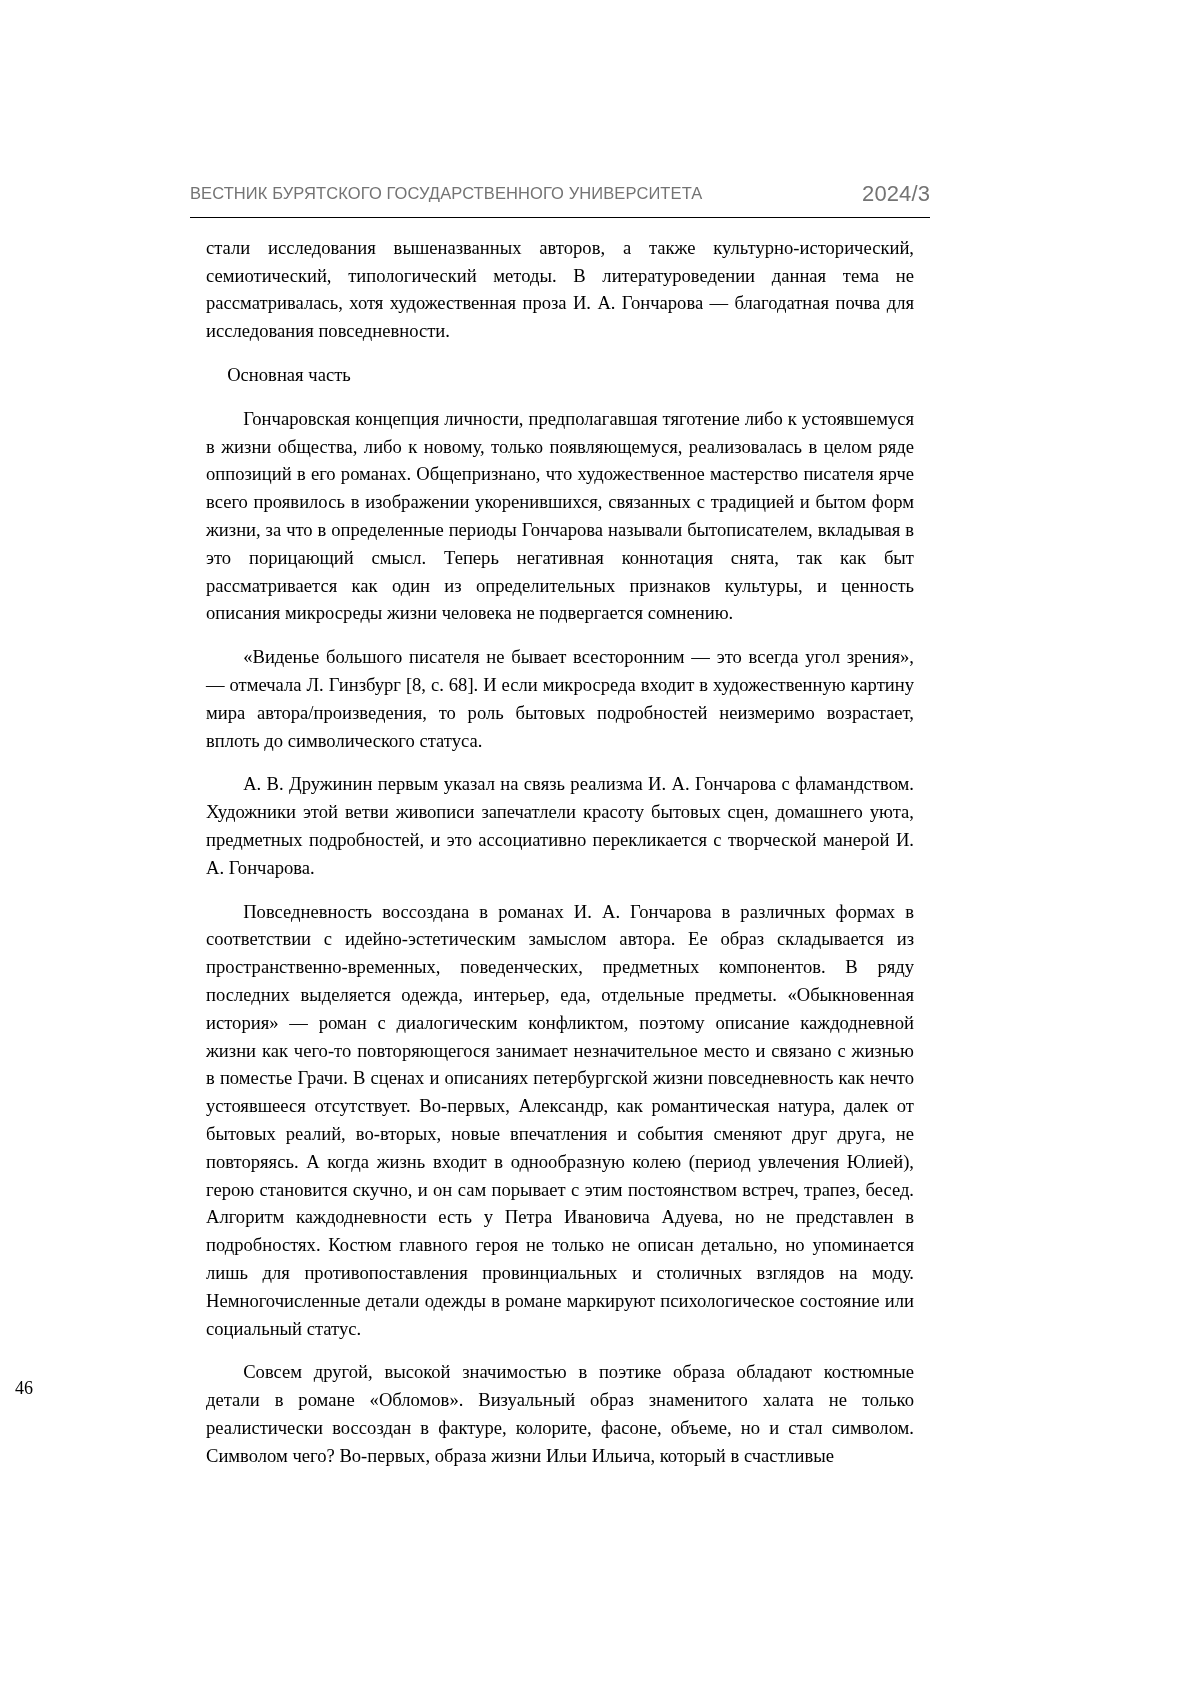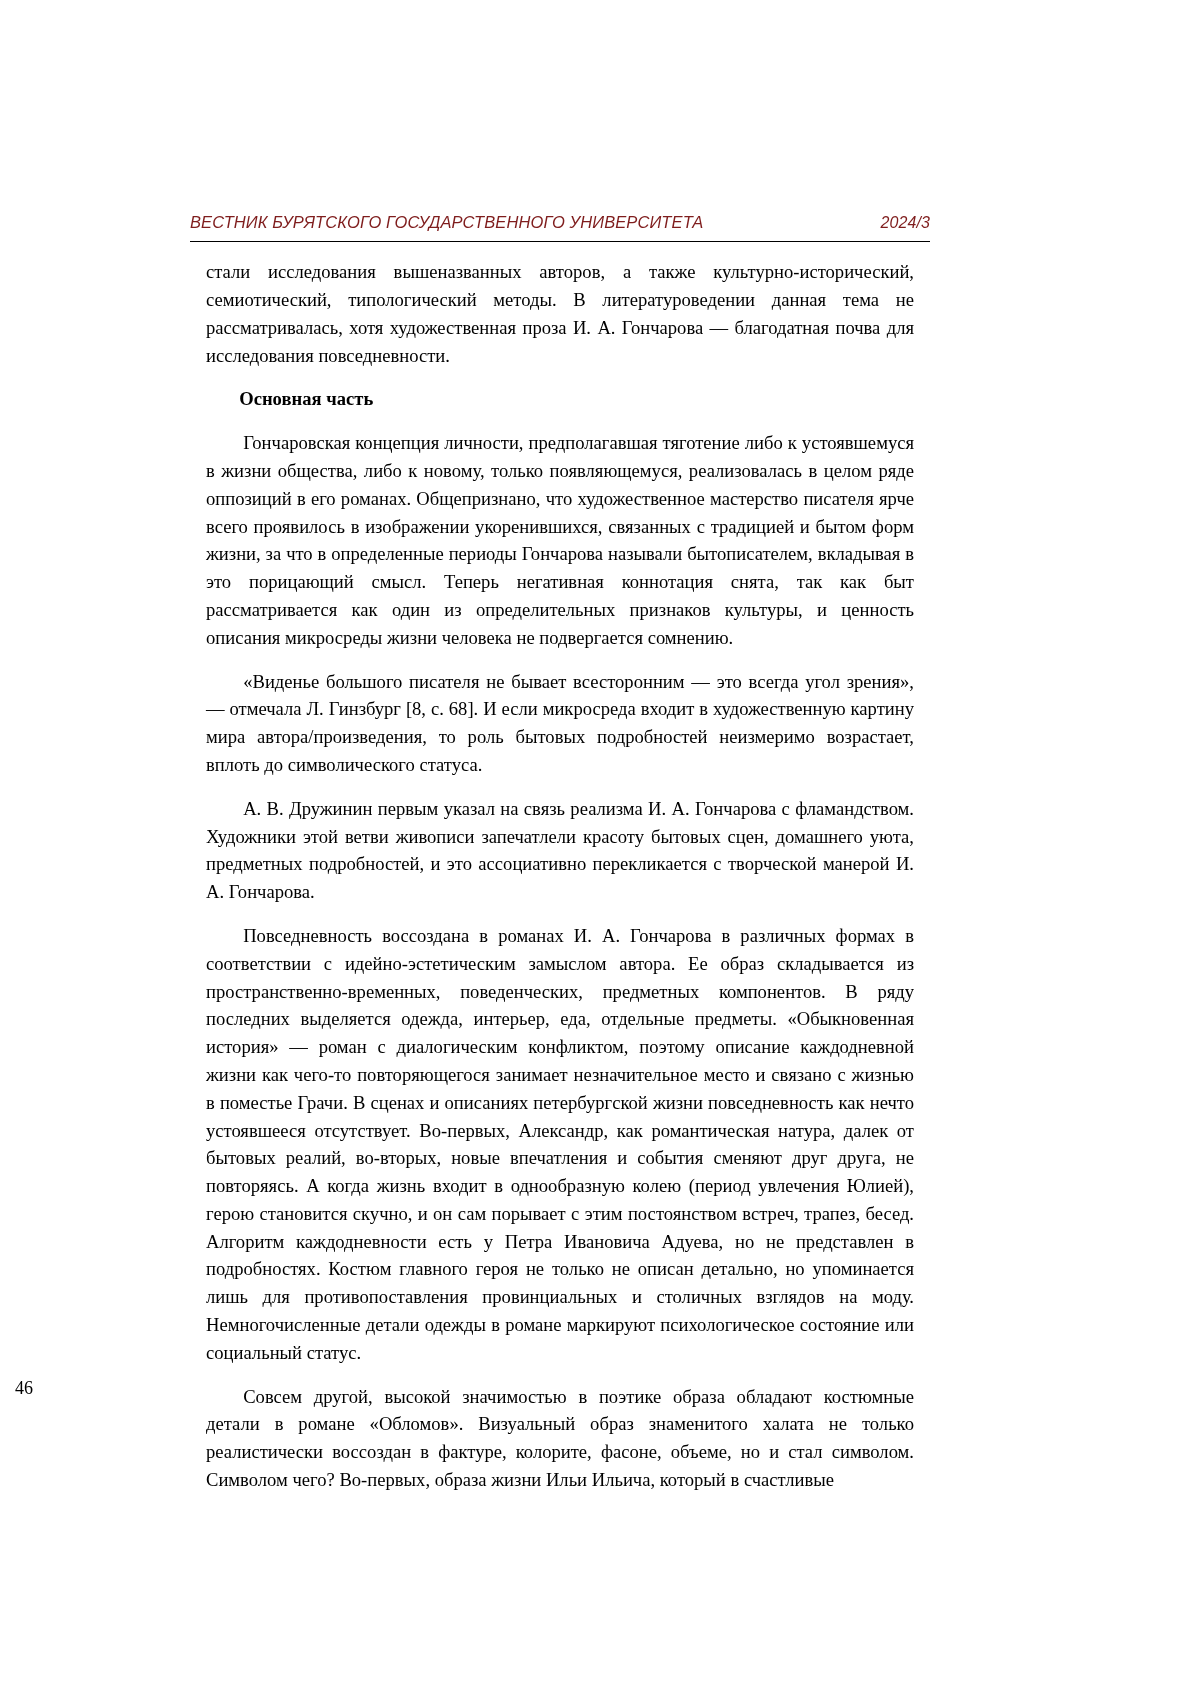--- a/index.html
+++ b/index.html
@@ -26,63 +26,61 @@
   .content {
     position: absolute;
     left: 190px;
     top: 178px;
     width: 740px;
   }
   .header {
     font-family: "Liberation Sans", sans-serif;
     font-size: 16.5px;
     letter-spacing: 0.1px;
-    color: #7f1d1d;
+    color: #737373;
     line-height: 1.45;
     display: flex;
     justify-content: space-between;
-    align-items: flex-end;
-    font-style: italic;
+    align-items: center;
   }
   .header-left {
     display: block;
   }
   .header-line {
     display: block;
     white-space: nowrap;
   }
   .header-right {
     font-family: "Liberation Sans", sans-serif;
-    font-size: 16px;
+    font-size: 22px;
     padding-bottom: 1px;
     white-space: nowrap;
-    margin-top: 33px;
   }
   .rule {
     border: 0;
     border-top: 1.3px solid #000;
     margin: 6px 0 14px 0;
     width: 100%;
   }
   p.body-par {
     margin: 16px;
     font-size: 18.6px;
     line-height: 1.495;
     text-align: justify;
     text-justify: inter-word;
     hyphens: none;
   }
   p.indent {
     text-indent: 2.0em;
   }
   .subhead {
-    margin: 12px;
+    margin: 0;
     font-size: 18.6px;
     line-height: 1.495;
-    font-weight: bold;
+    font-weight: normal;
     text-indent: 2.0em;
   }
   .folio {
     position: absolute;
     left: 0;
     top: 1378px;
     width: 1200px;
     text-align: left;
     font-size: 18px;
     font-family: "Liberation Serif", serif;

